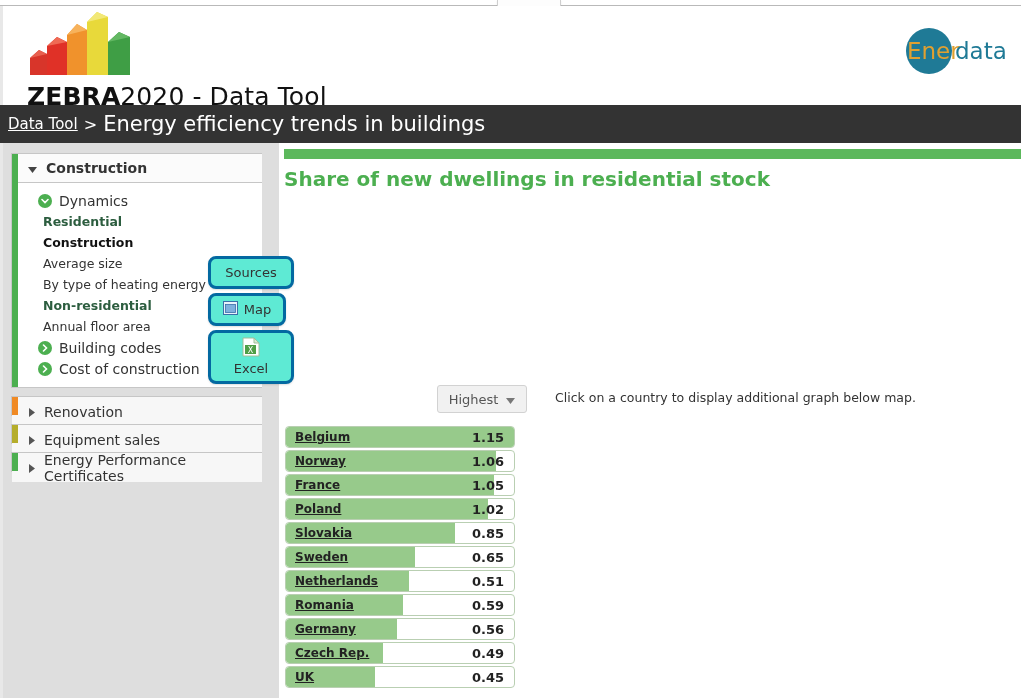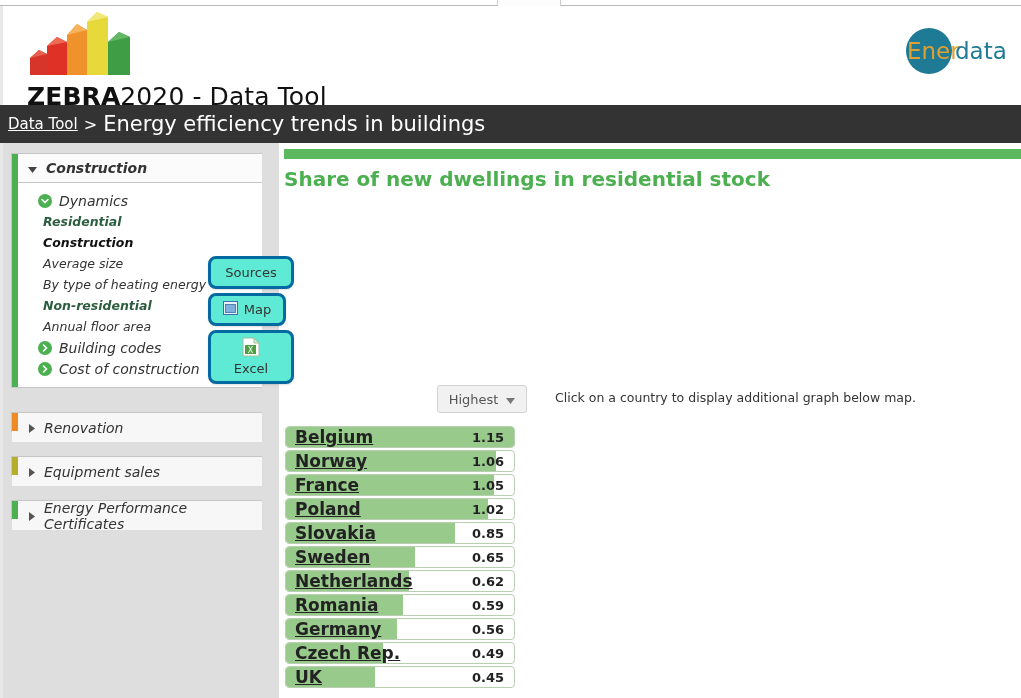--- a/index.html
+++ b/index.html
@@ -63,21 +63,21 @@
   #sidebar{
     position:absolute;left:0;top:0;width:279px;height:555px;
     background:#dedede;
     border-left:3px solid #e8e8e8;
     box-sizing:border-box;
   }
   #sidebar-inner{position:absolute;left:8px;top:10px;width:252px;}
 
   .panel{
     background:#bef264;border:1px solid #c6c6c6;
-    margin-bottom:0;position:relative;box-sizing:border-box;font-style:italic;
+    margin-bottom:0;position:relative;box-sizing:border-box;
   }
   .panel-head{
     height:29px;display:flex;align-items:center;
     background:#fbfbfb;border-bottom:1px solid #c6c6c6;
     box-sizing:border-box;padding-left:16px;
     font-size:14px;font-weight:bold;color:#333;
   }
   .panel-head.collapsed{border-bottom:none;}
   .accent{position:absolute;left:0;top:0;width:6px;height:100%;}
   .tri{margin-right:9px;display:inline-block;}
@@ -95,21 +95,21 @@
   .group-label{
     padding-left:31px;font-size:12.5px;font-weight:bold;color:#2c5d3f;
     height:21px;line-height:21px;
   }
   .leaf{
     padding-left:31px;font-size:12.5px;color:#333;
     height:21px;line-height:21px;cursor:pointer;
   }
   .leaf.active{font-weight:bold;color:#111;}
 
-  .panel.collapsed-panel{margin-top:24px;height:20px;}
+  .panel.collapsed-panel{margin-top:8px;height:20px;}
 
   
   #float-buttons{
     position:absolute;left:205px;top:113px;width:80px;z-index:30;
   }
   .fbtn{
     background:#5eead4;border:3px solid #0369a1;border-radius:8px;
     box-shadow:0 1px 2px rgba(0,0,0,.13);
     margin-bottom:4px;text-align:center;cursor:pointer;
     font-size:13px;color:#333;
@@ -185,21 +185,21 @@
     background:#ffffff;border:1px solid #b9cfb2;border-radius:4px;
     box-sizing:border-box;overflow:hidden;cursor:pointer;
   }
   .bar-fill{
     position:absolute;left:0;top:0;height:100%;
     background:#97ca8b;border-radius:3px 0 0 3px;
   }
   .bar-name{
     position:absolute;left:9px;top:0;height:100%;
     display:flex;align-items:center;
-    font-size:17px;font-weight:bold;color:#222;
+    font-size:12px;font-weight:bold;color:#222;
     text-decoration:underline;z-index:2;
   }
   .bar-value{
     position:absolute;right:10px;top:0;height:100%;
     display:flex;align-items:center;
     font-size:13px;font-weight:bold;color:#222;z-index:2;
   }
 </style>
 </head>
 <body>
@@ -412,21 +412,21 @@
           <div class="bar-value">0.85</div>
         </div>
         <div class="bar-row">
           <div class="bar-fill" style="width: 56.5217%; background: rgb(151, 202, 139);"></div>
           <div class="bar-name">Sweden</div>
           <div class="bar-value">0.65</div>
         </div>
         <div class="bar-row">
           <div class="bar-fill" style="width: 53.913%; background: rgb(151, 202, 139);"></div>
           <div class="bar-name">Netherlands</div>
-          <div class="bar-value">0.62</div>
+          <div class="bar-value">0.51</div>
         </div>
         <div class="bar-row">
           <div class="bar-fill" style="width: 51.3043%; background: rgb(151, 202, 139);"></div>
           <div class="bar-name">Romania</div>
           <div class="bar-value">0.59</div>
         </div>
         <div class="bar-row">
           <div class="bar-fill" style="width: 48.6957%; background: rgb(151, 202, 139);"></div>
           <div class="bar-name">Germany</div>
           <div class="bar-value">0.56</div>

